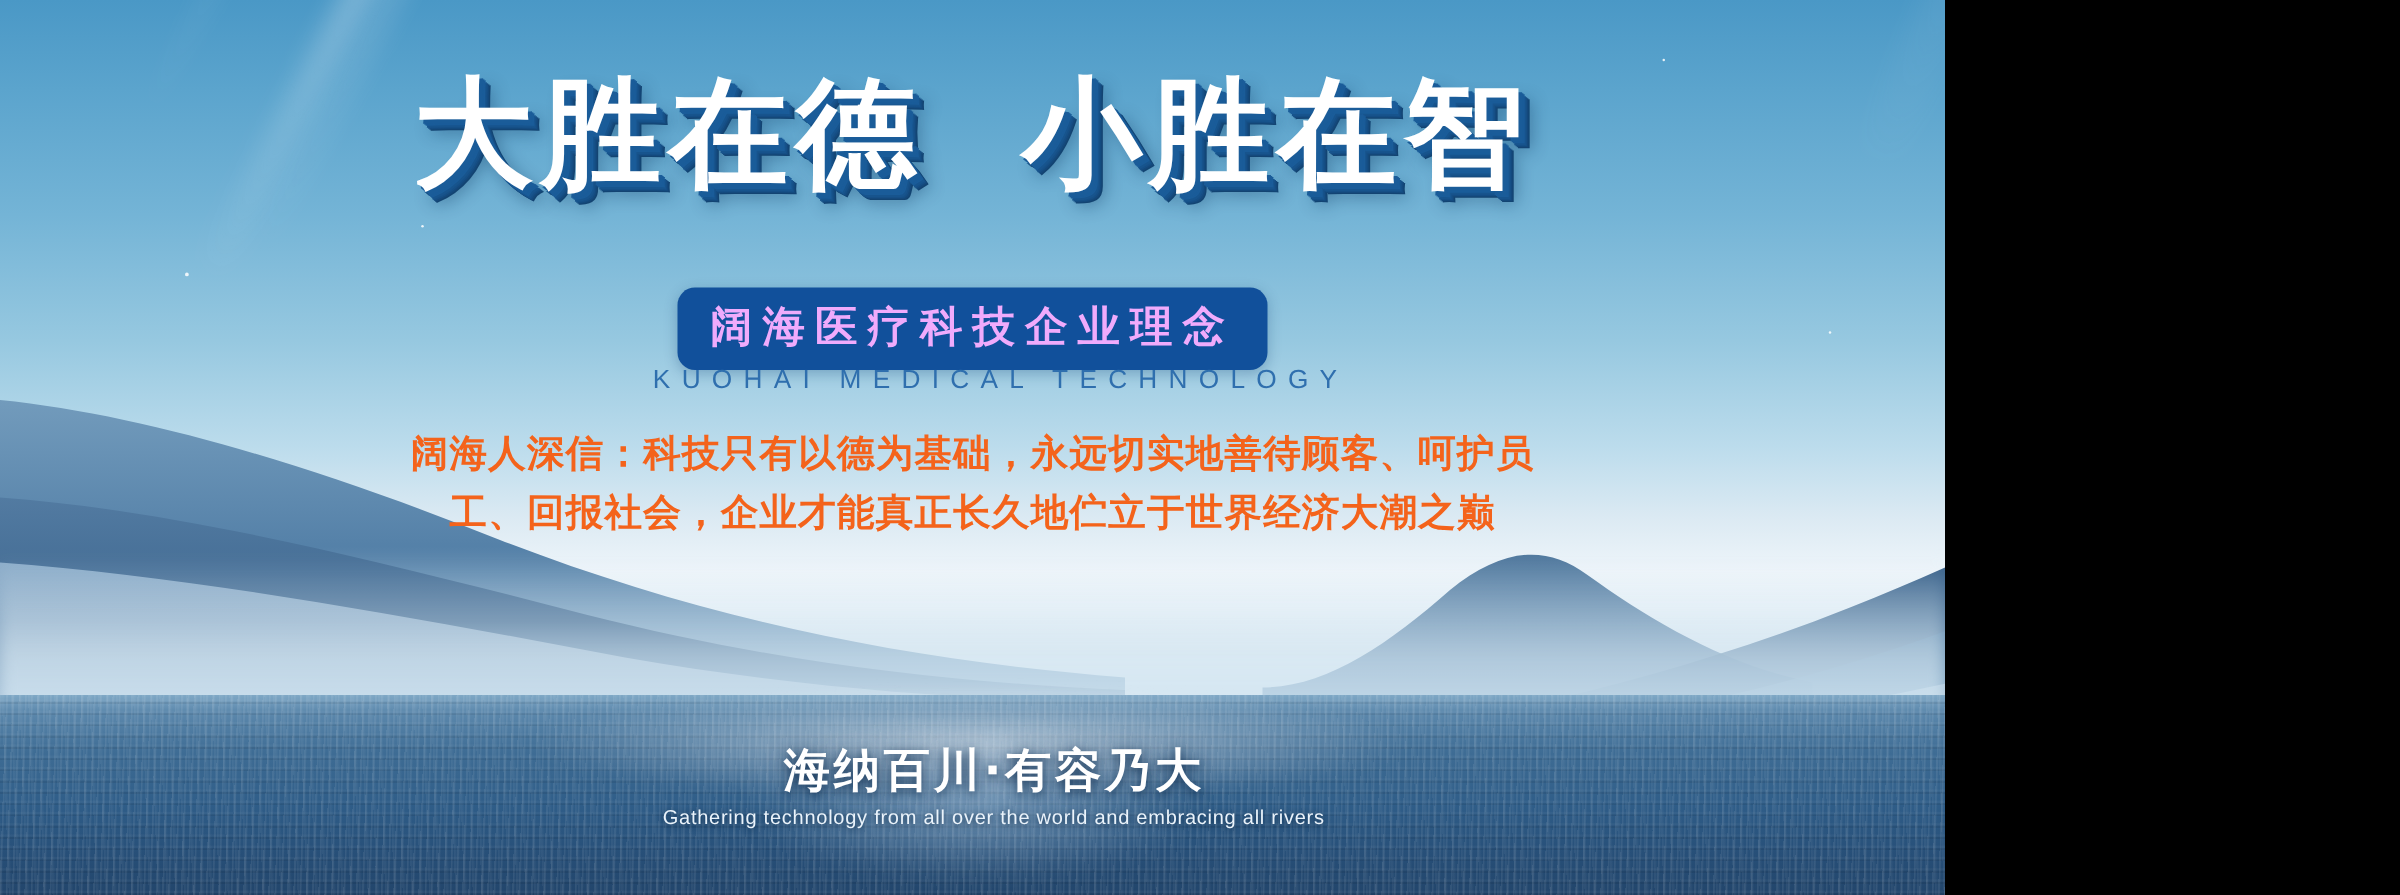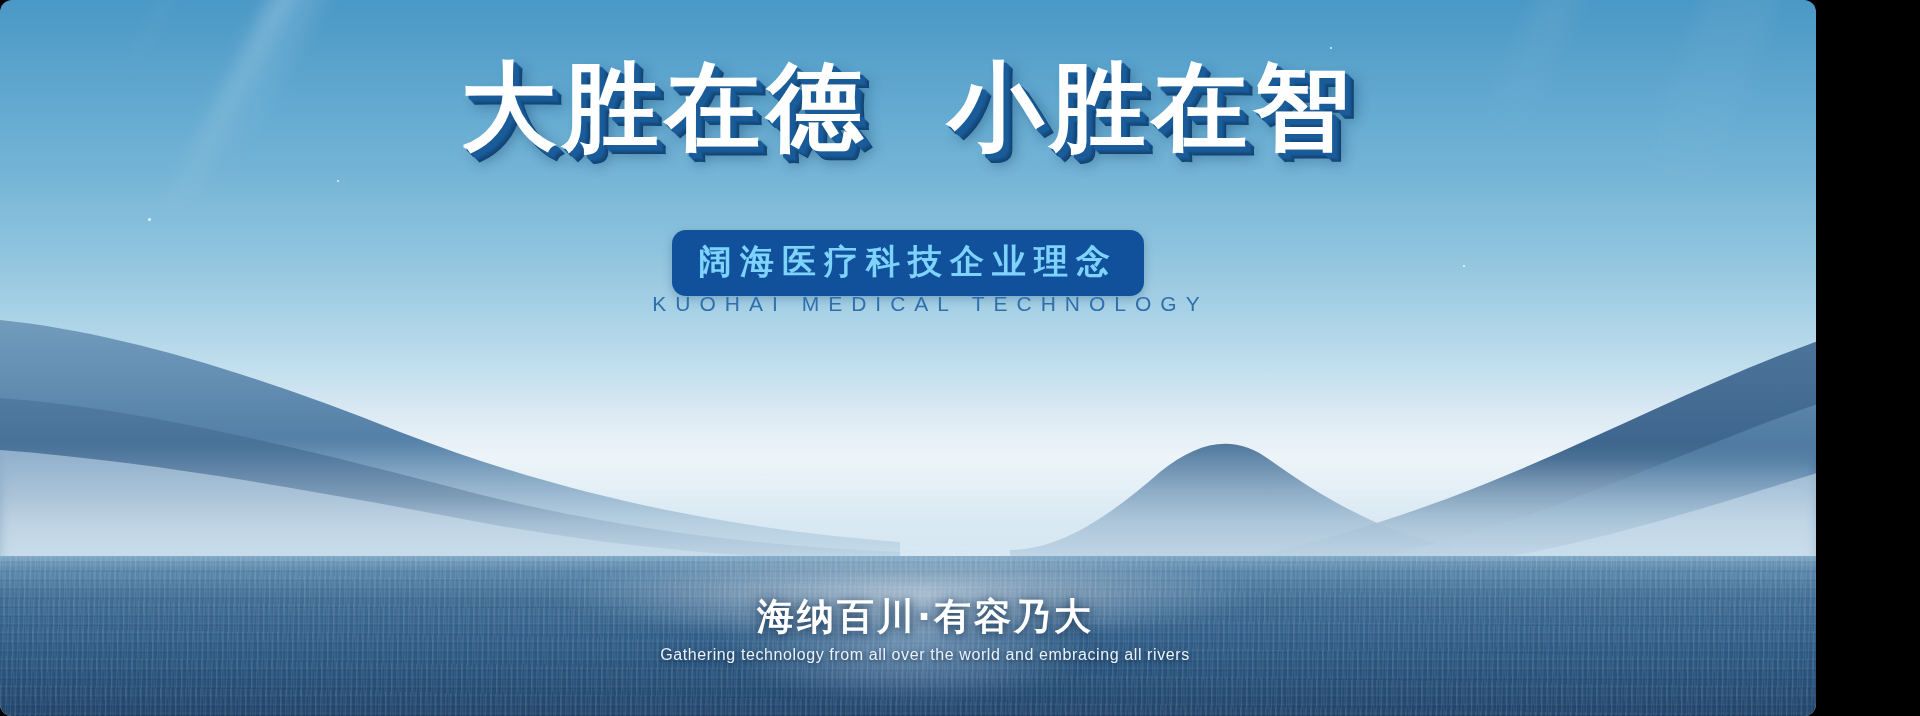--- a/index.html
+++ b/index.html
@@ -1,22 +1,21 @@
 <!DOCTYPE html>
 <html><head>
 <meta charset="utf-8">
 <style>
   * { margin:0; padding:0; box-sizing:border-box; }
   html, body { width:1920px; height:716px; overflow:hidden; background:#000; }
   body { font-family:"Liberation Sans", sans-serif; }
 
   .banner {
-    position:relative; width:1816px; height:716px; overflow:hidden;
+    position:relative; width:1556px; height:716px; overflow:hidden;
     background:linear-gradient(to bottom,#4a98c6 0%,#5ba4cd 10%,#74b4d6 24%,#96c8e0 38%,#bcdcec 50%,#dceaf3 58%,#eef5fa 64%,#e6f0f7 68%,#cfe0ec 73%);
-    border-radius:12px;
   }
 
   
   .streak { position:absolute; background:linear-gradient(to bottom, rgba(255,255,255,.55), rgba(255,255,255,0)); filter:blur(9px); pointer-events:none; }
   .streak.s1 { left:250px; top:-170px; width:26px; height:420px; transform:rotate(28deg); opacity:.75; }
   .streak.s2 { left:300px; top:-200px; width:12px; height:430px; transform:rotate(28deg); opacity:.55; }
   .streak.s3 { left:185px; top:-210px; width:9px;  height:330px; transform:rotate(28deg); opacity:.40; }
   .streak.s4 { left:1560px; top:-260px; width:40px; height:420px; transform:rotate(24deg); opacity:.28; }
   .streak.s5 { left:1720px; top:-300px; width:70px; height:520px; transform:rotate(20deg); opacity:.20; }
 
@@ -52,21 +51,21 @@
     white-space:pre;
     text-shadow:
       3px 3px 0 #1a5c99, 4px 4px 0 #1a5c99, 5px 5px 0 #1a5c99,
       6px 6px 0 #17548d, 7px 7px 0 #164f86, 8px 8px 0 #14497c,
       9px 9px 0 #134472, 10px 10px 14px rgba(10,50,90,.45);
   }
 
   
   .badge-wrap { position:absolute; left:0; right:0; top:230px; text-align:center; }
   .badge {
-    display:inline-block; background:#11509b; color:#7dd3fc; border-radius:14px;
+    display:inline-block; background:#11509b; color:#f0abfc; border-radius:14px;
     padding:9px 26px 11px; font-family:"DejaVu Sans", sans-serif;
     font-size:34px; font-weight:bold; letter-spacing:8px;
     box-shadow:0 3px 10px rgba(16,60,110,.28);
   }
   .badge-en {
     position:absolute; left:0; right:0; top:292px; text-align:center;
     font-family:"Liberation Sans", sans-serif; font-size:21px; font-weight:400;
     letter-spacing:9px; color:#2f6fae; text-indent:9px;margin-left:36px;
   }
 
@@ -155,17 +154,21 @@
     <div class="sea-glow2"></div>
   </div>
 
   <div class="headline">大胜在德  小胜在智</div>
 
   <div class="badge-wrap">
     <span class="badge">阔海医疗科技企业理念</span>
   </div>
   <div class="badge-en">KUOHAI MEDICAL TECHNOLOGY</div>
 
+  <div class="creed">
+    <div>阔海人深信：科技只有以德为基础，永远切实地善待顾客、呵护员</div>
+    <div>工、回报社会，企业才能真正长久地伫立于世界经济大潮之巅</div>
+  </div>
 
   <div class="motto">海纳百川·有容乃大</div>
   <div class="motto-en">Gathering technology from all over the world and embracing all rivers</div>
 
 </div>
 
 </body></html>

